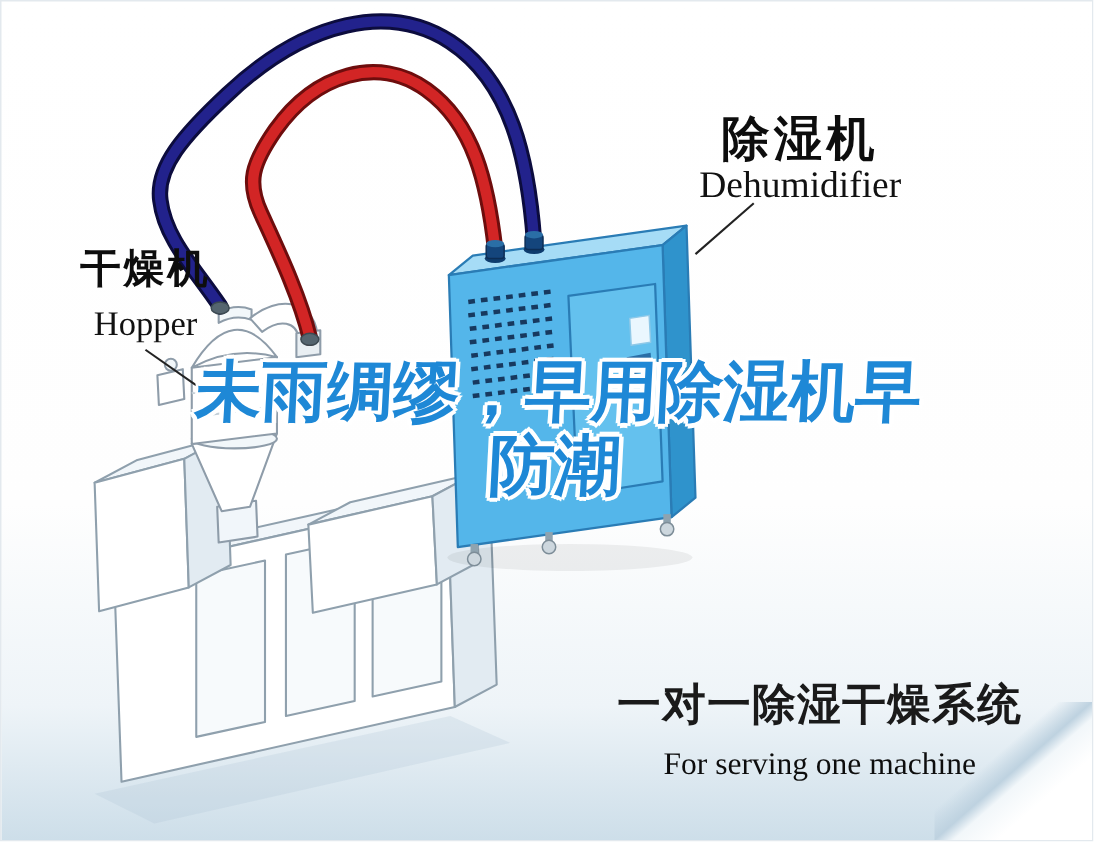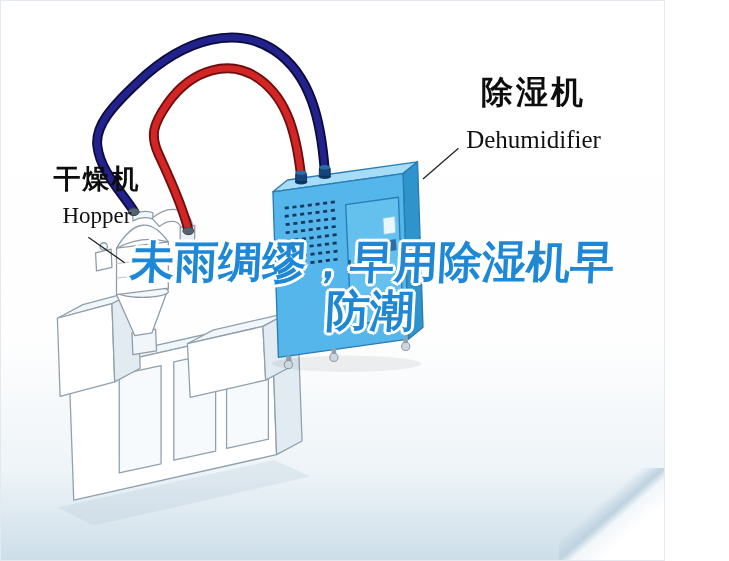--- a/index.html
+++ b/index.html
@@ -1,28 +1,28 @@
 <!DOCTYPE html>
 <html><head>
 <meta charset="utf-8">
 <style>
   html,body{margin:0;padding:0;background:#fff;}
   .stage{
-    position:relative;width:665px;height:561px;overflow:hidden;box-sizing:border-box;
+    position:relative;width:729px;height:561px;overflow:hidden;box-sizing:border-box;
     background:linear-gradient(180deg,#ffffff 0%,#fefefe 60%,#eef4f8 84%,#cddee9 100%);
     border:1px solid #e3e9ee;
     font-family:"Liberation Sans", sans-serif;color:#111;
   }
   .art{position:absolute;left:0;top:0;width:100%;height:100%;}
   .label{position:absolute;text-align:center;line-height:1.1;}
   .label .cn{font-weight:700;color:#0d0d0d;}
   .serif{font-family:"Liberation Serif", serif;}
   .label-dehu{left:425px;top:74px;width:215px;}
   .label-dehu .cn{font-size:32px;letter-spacing:3px;}
-  .label-dehu .en{font-size:25px;margin-top:16px;}
+  .label-dehu .en{font-size:25px;margin-top:0;}
   .label-hopper{left:30px;top:164px;width:132px;text-align:center;}
   .label-hopper .cn{font-size:27px;letter-spacing:2px;}
   .label-hopper .en{font-size:23px;margin-top:8px;}
   .slogan{
     position:absolute;left:72px;top:236px;width:596px;text-align:center;
     font-weight:700;font-size:44px;line-height:1.12;color:#1e88d6;
     transform:skewX(-3deg);
     text-shadow:-2px -2px 0 #fff,2px -2px 0 #fff,-2px 2px 0 #fff,2px 2px 0 #fff,
                  0 -3px 0 #fff,0 3px 0 #fff,-3px 0 0 #fff,3px 0 0 #fff;
   }
@@ -166,14 +166,18 @@
   <div class="label label-hopper">
     <div class="cn">干燥机</div>
     <div class="en serif">Hopper</div>
   </div>
 
   <div class="slogan">
     <div>未雨绸缪，早用除湿机早</div>
     <div>防潮</div>
   </div>
 
+  <div class="system-label">
+    <div class="cn">一对一除湿干燥系统</div>
+    <div class="en serif">For serving one machine</div>
+  </div>
 
 </div>
 
 </body></html>

